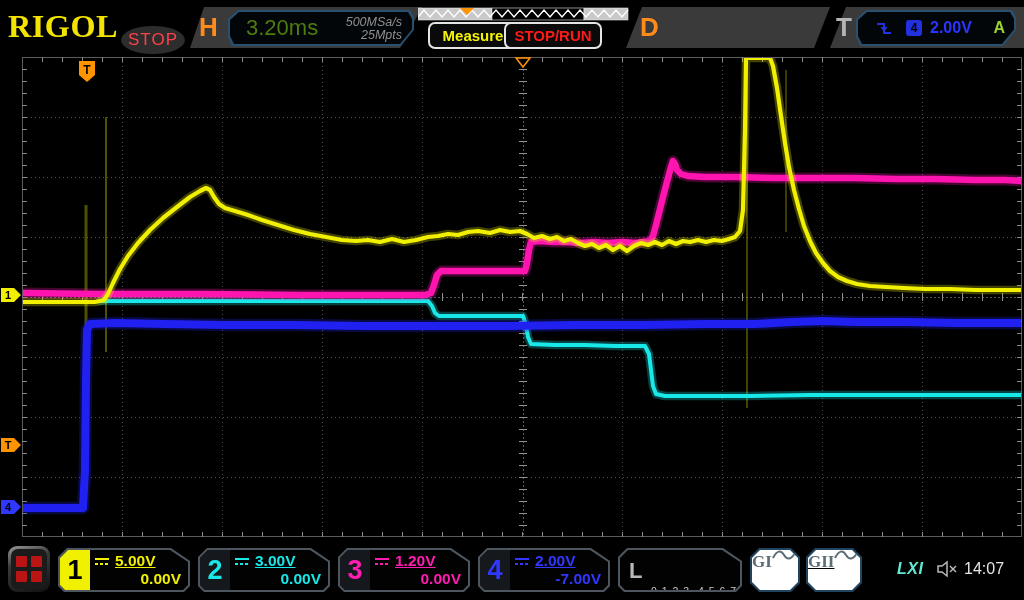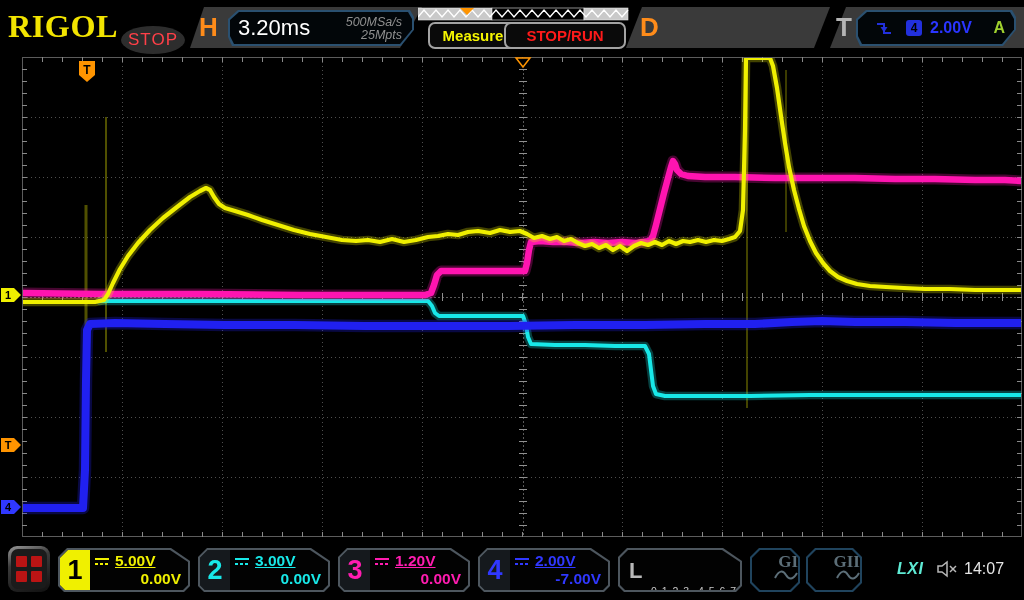--- a/index.html
+++ b/index.html
@@ -20,26 +20,26 @@
   #t-tab{left:830px;width:194px;clip-path:polygon(16px 0,100% 0,100% 100%,0 100%);}
   .hletter{top:13px;font-weight:bold;font-size:26px;color:#ff8c1a;line-height:28px;}
   #t-letter{color:#b5b5b5;}
   .tbox{top:10px;height:36px;background:#2a5070;padding:2px;box-sizing:border-box;
         clip-path:polygon(10px 0,calc(100% - 4px) 0,100% 7px,100% 55%,calc(100% - 13px) 100%,4px 100%,0 calc(100% - 9px),0 9px);}
   .tbox-in{width:100%;height:100%;background:#020609;display:flex;align-items:center;
         clip-path:polygon(9px 0,calc(100% - 4px) 0,100% 7px,100% 55%,calc(100% - 12px) 100%,4px 100%,0 calc(100% - 8px),0 8px);}
   #h-box{left:228px;width:186px;}
   #d-box{left:664px;width:160px;}
   #t-box{left:856px;width:160px;}
-  .bigval{font-size:22px;color:#ffffff;margin-left:8px;white-space:nowrap;}
+  .bigval{font-size:22px;color:#4d7c0f;margin-left:16px;white-space:nowrap;}
   #h-rates{margin-left:auto;margin-right:10px;text-align:right;color:#8f8f8f;font-size:12.5px;line-height:13.5px;padding-top:2px;font-style:italic;}
-  .topbtn{top:22px;height:27px;background:#0a0a0a;border:2px solid #a3a3a3;border-radius:7px;
+  .topbtn{top:22px;height:27px;background:#0a0a0a;border:2px solid #e5e5e5;border-radius:7px;
         display:flex;align-items:center;justify-content:center;font-weight:bold;font-size:15px;box-sizing:border-box;}
   #measure-btn{left:428px;width:90px;color:#f5f500;}
-  #stoprun-btn{left:504px;width:122px;color:#ff1a1a;}
+  #stoprun-btn{left:504px;width:98px;color:#ff1a1a;}
   #membar{left:418px;top:6px;}
   #t-edge-icon{margin-left:16px;}
   #t-badge{width:16px;height:16px;background:#2230dd;border-radius:3px;color:#000;font-weight:bold;
         font-size:12px;display:flex;align-items:center;justify-content:center;margin-left:12px;}
   #t-level{color:#2a35ff;font-weight:bold;font-size:16px;margin-left:8px;}
   #t-mode{color:#9fd02f;font-weight:bold;font-size:16px;margin-left:auto;margin-right:9px;}
 
   
   #scope-svg{left:0;top:0;z-index:1;}
 
@@ -65,21 +65,21 @@
   #ch1{left:58px;--c:#f0f000;--bd:#4d565e;}
   #ch2{left:198px;--c:#18e8e8;--bd:#4d565e;}
   #ch3{left:338px;--c:#ff1cb0;--bd:#4d565e;}
   #ch4{left:478px;--c:#3038ff;--bd:#4d565e;}
   #lbox{left:618px;width:124px;--c:#c8c8c8;--bd:#4d565e;}
   #lbox .lletter{position:absolute;left:9px;top:8px;font-weight:bold;font-size:22px;color:#b8b8b8;}
   #lbox .lrows{position:absolute;left:31px;top:6px;right:4px;color:#c8c8c8;font-size:10.5px;
         line-height:14px;letter-spacing:1px;white-space:pre;}
   .gbtn{top:8px;height:44px;box-sizing:border-box;padding:2px;background:#20445e;
         clip-path:polygon(0 9px,9px 0,calc(100% - 9px) 0,100% 9px,100% calc(100% - 9px),calc(100% - 9px) 100%,9px 100%,0 calc(100% - 9px));}
-  .gbtn-in{width:100%;height:100%;background:#000000;display:flex;flex-direction:column;align-items:flex-end;
+  .gbtn-in{width:100%;height:100%;background:#ffffff;display:flex;align-items:flex-start;
         clip-path:polygon(0 8px,8px 0,calc(100% - 8px) 0,100% 8px,100% calc(100% - 8px),calc(100% - 8px) 100%,8px 100%,0 calc(100% - 8px));}
   #g1-btn{left:750px;width:50px;}
   #g2-btn{left:806px;width:56px;text-decoration:underline;}
   .glabel{font-family:"Liberation Serif",serif;font-weight:bold;font-size:17px;color:#5c6e78;margin-top:3px;line-height:17px;}
   #lxi{left:897px;top:20px;font-style:italic;font-weight:900;font-size:16px;color:#5eead4;letter-spacing:0.5px;}
   #spk{left:936px;top:20px;}
   #clock{left:964px;top:20px;font-size:16px;color:#e4e4e4;}
 </style>
 </head>
 <body>

